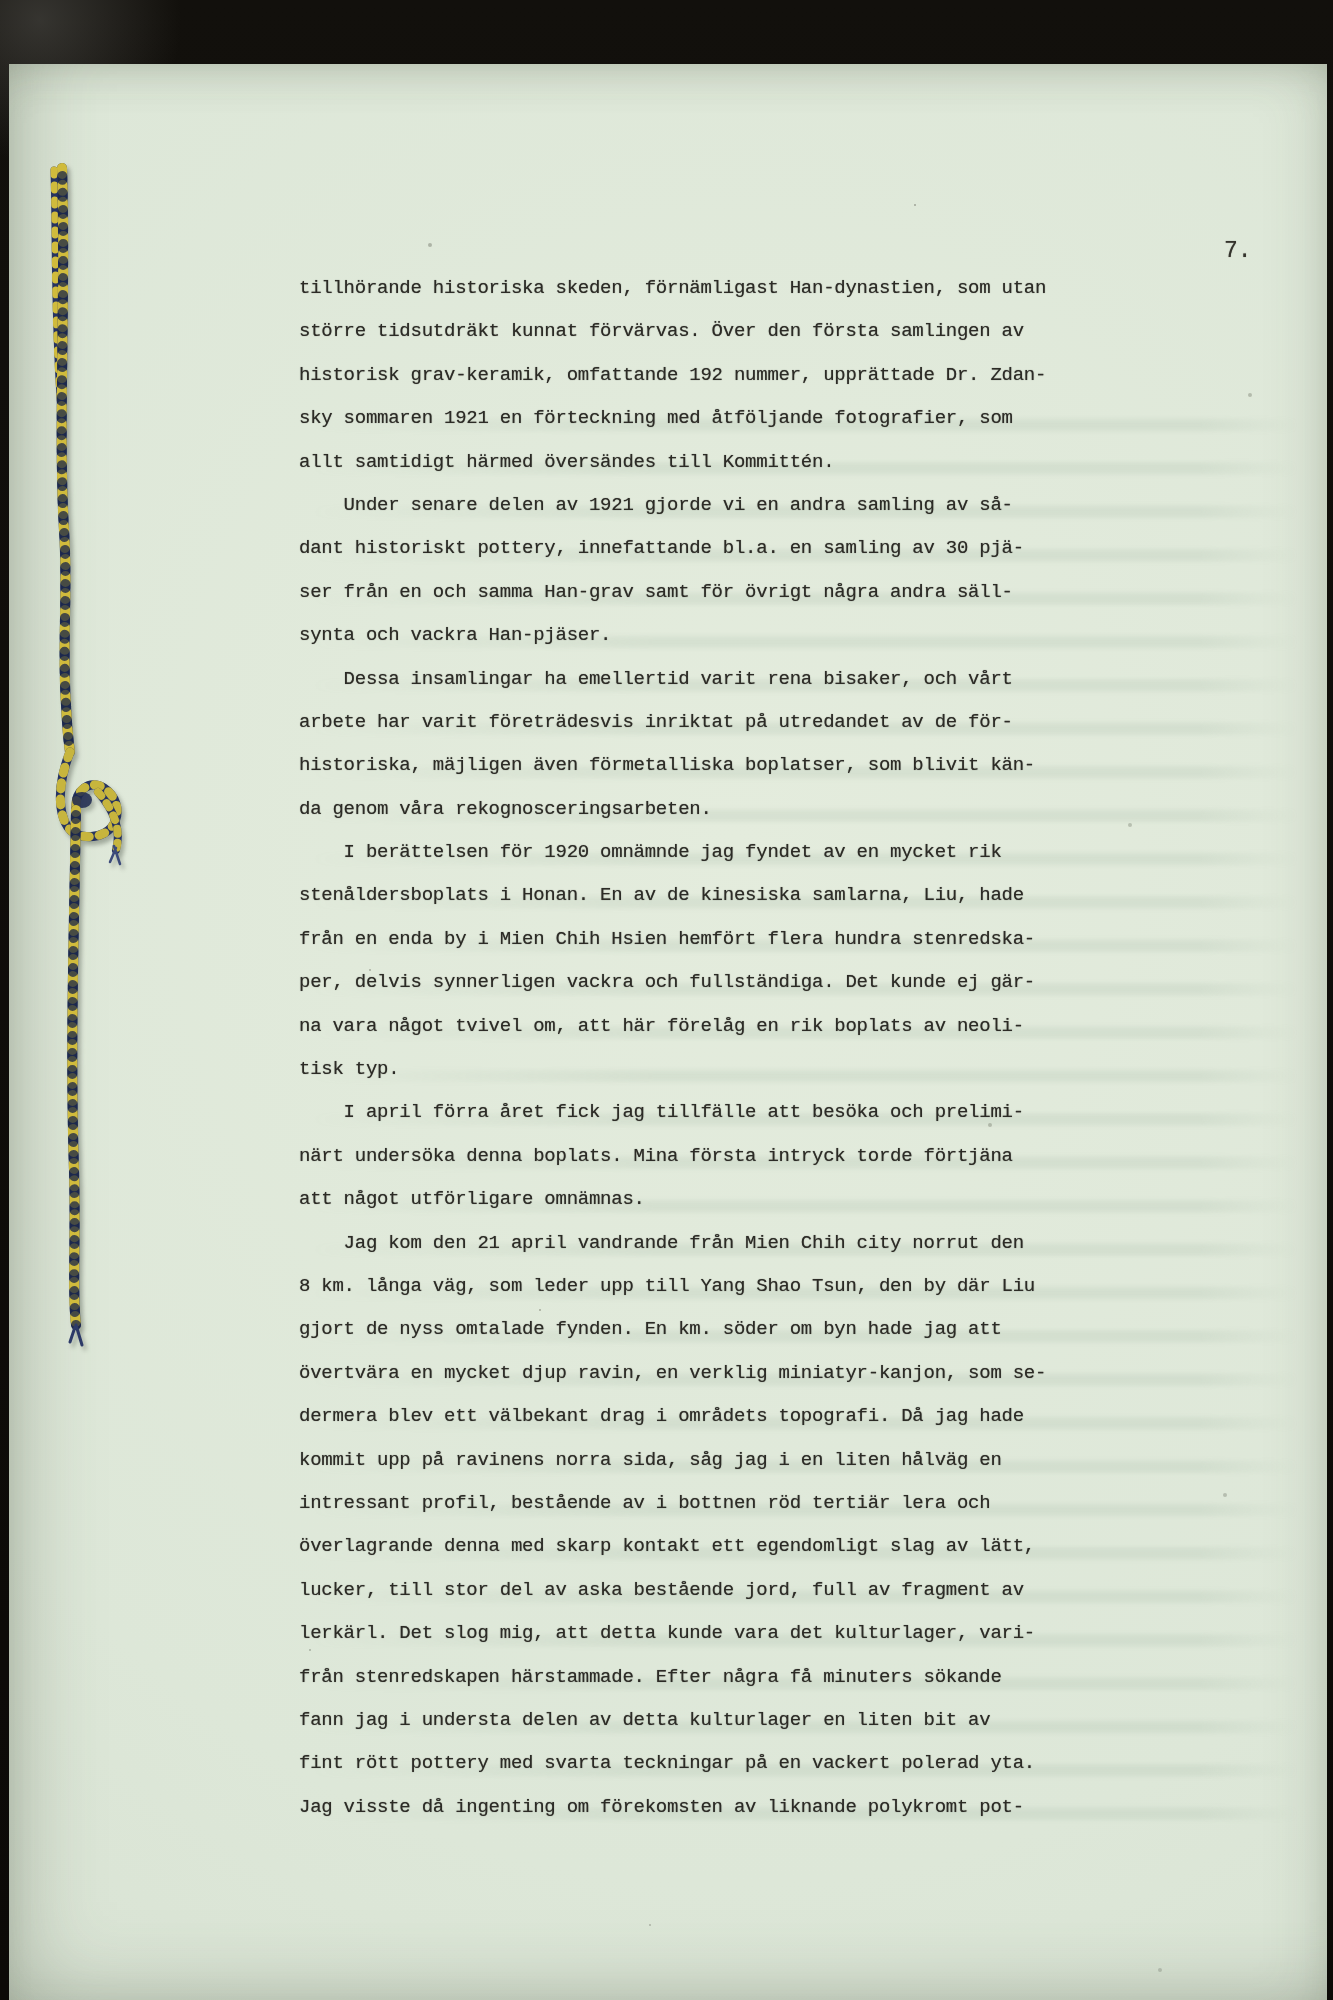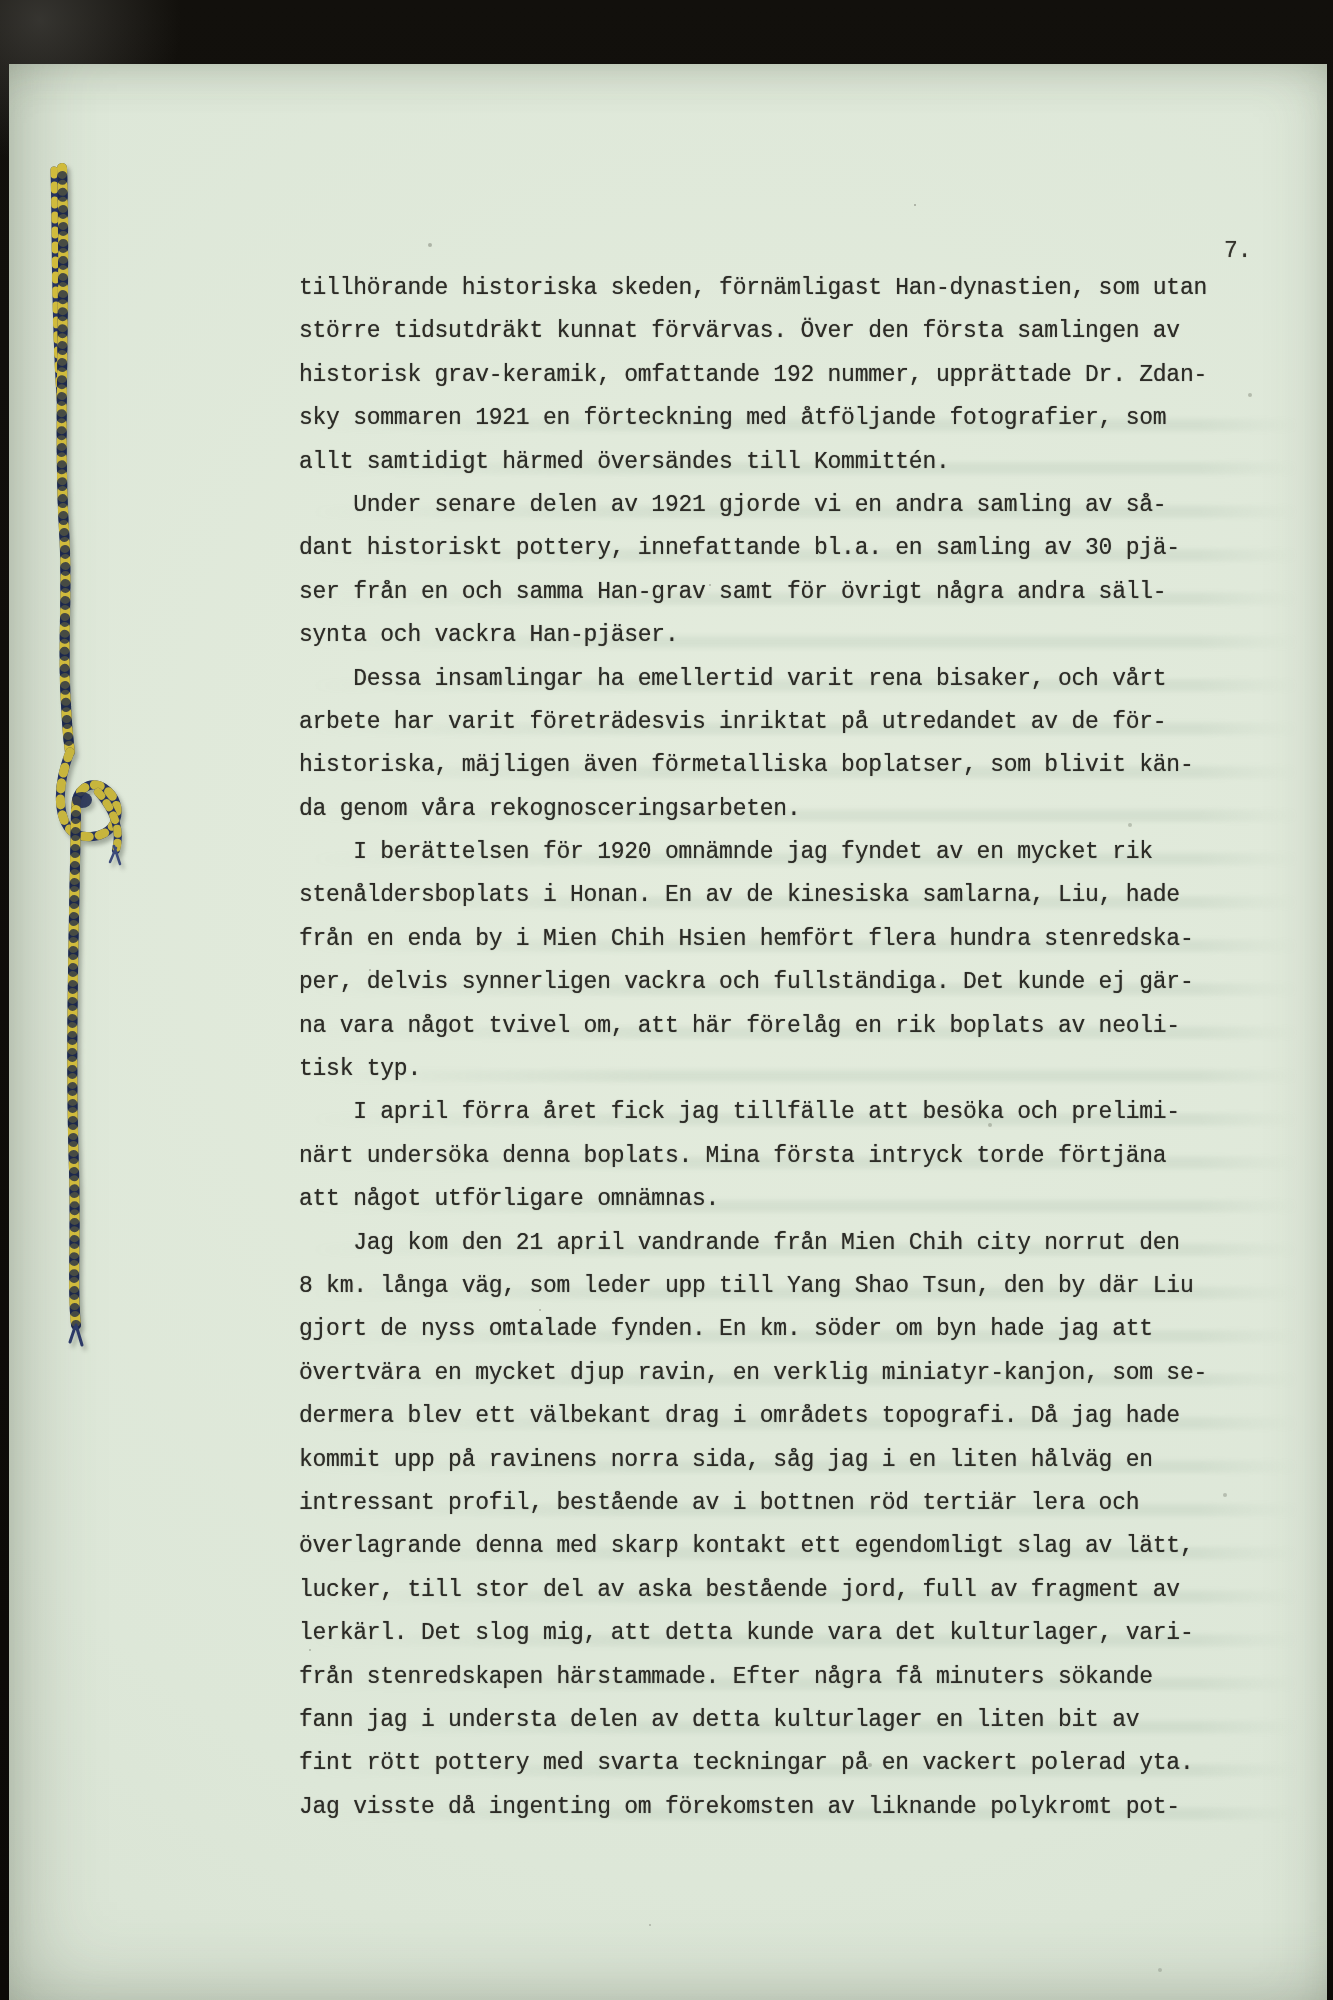--- a/index.html
+++ b/index.html
@@ -31,21 +31,21 @@
     position:absolute;
     left:1215px;top:174px;
     font-size:23px;
     color:#34332c;
     text-shadow:0 0 1px rgba(50,50,45,.55);
   }
   .text-block{
     position:absolute;
     left:290px;top:203px;
     width:1000px;
-    font-size:23px;
+    font-size:19px;
     line-height:43.4px;
     letter-spacing:-0.25px;
     color:#2c2b26;
     text-shadow:0 0 1px rgba(45,44,38,.65);
     white-space:pre;
   }
   .tline{height:43.4px;}
   
   .ghost-bands{
     position:absolute;

